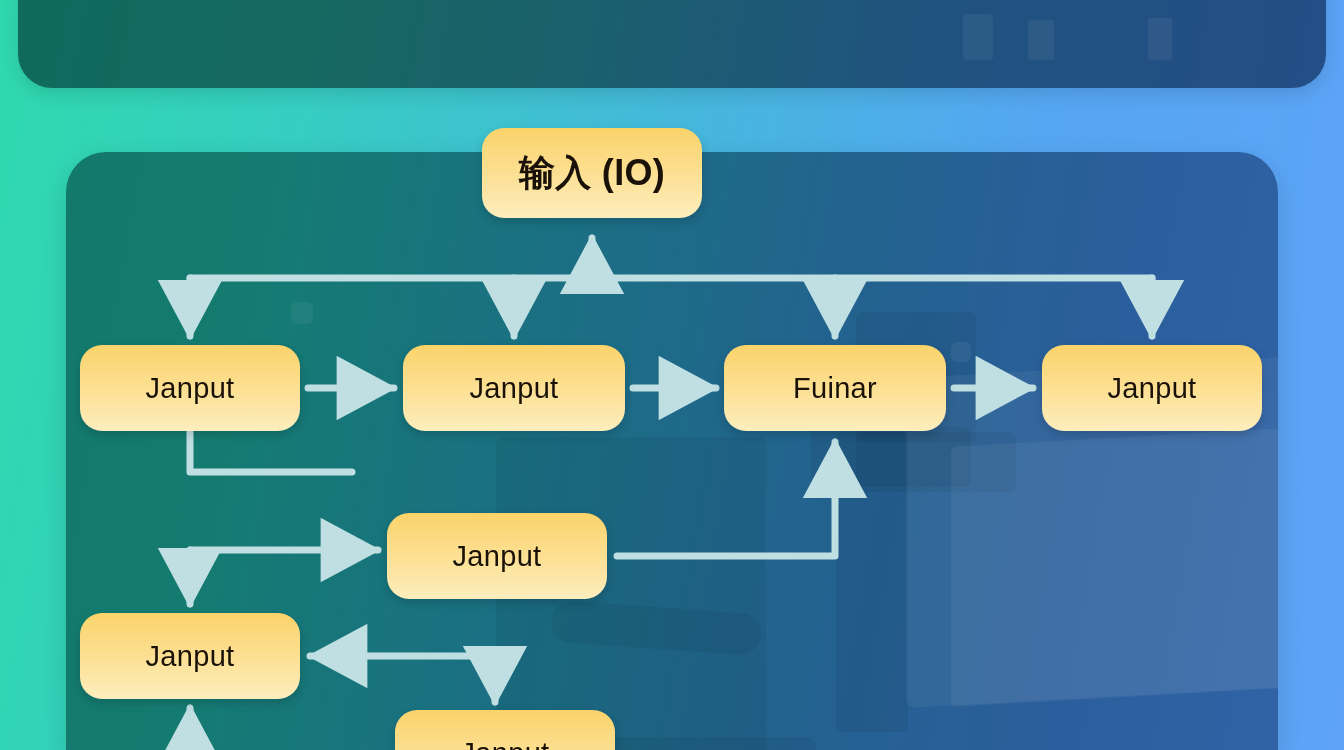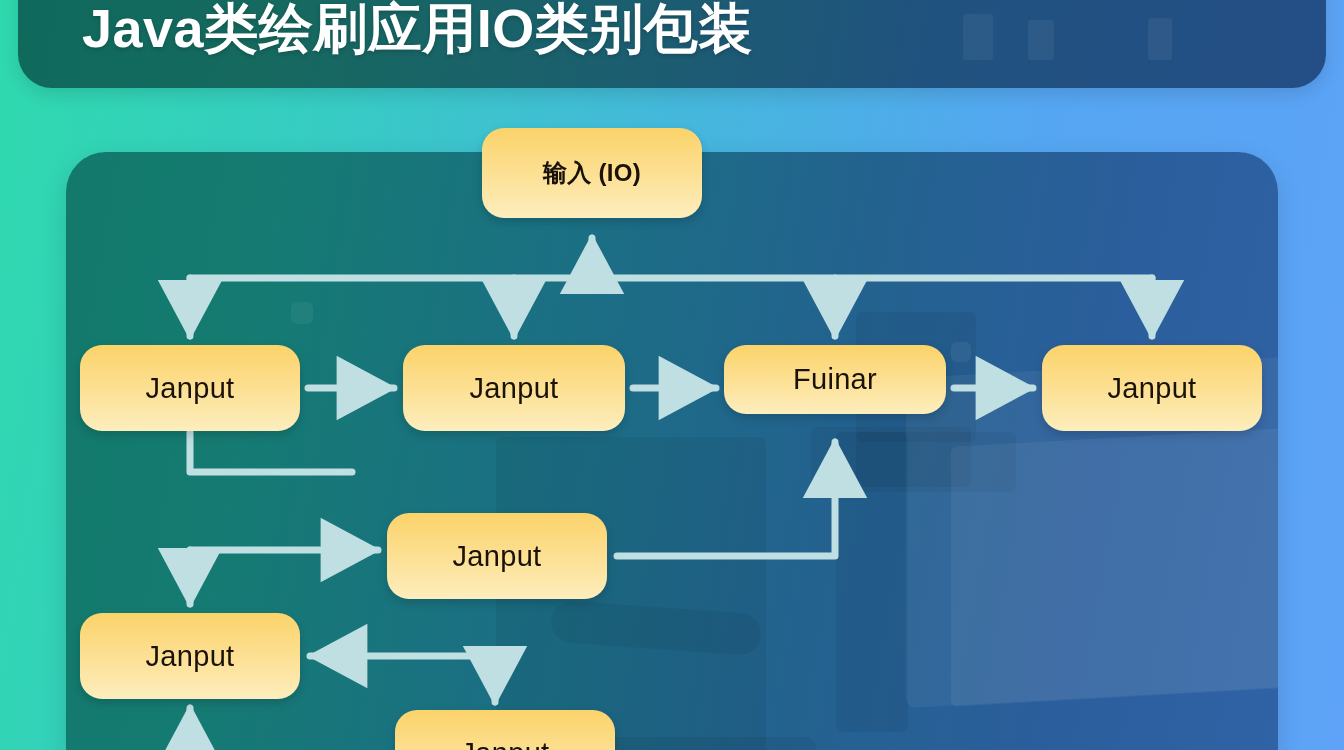--- a/index.html
+++ b/index.html
@@ -88,32 +88,31 @@
     justify-content: center;
     border-radius: 22px;
     background: linear-gradient(180deg, #FBD36A 0%, #FCDE8E 45%, #FDEEBE 100%);
     color: #1A1208;
     font-size: 29px;
     font-weight: 400;
     letter-spacing: 0.3px;
     box-shadow: 0 4px 10px rgba(0,0,0,0.16);
     white-space: nowrap;
   }
-  .node.cn { font-size: 24px; font-weight: 700; }
+  .node.cn { font-size: 36px; font-weight: 700; }
 </style>
 </head>
 <body>
 
 <div id="stage">
 
   <div id="header-bar">
     <div class="hdr-tile" style="left:945px; top:76px; width:30px; height:46px;"></div>
     <div class="hdr-tile" style="left:1010px; top:82px; width:26px; height:40px;"></div>
     <div class="hdr-tile" style="left:1130px; top:80px; width:24px; height:42px;"></div>
-    <div id="header-title">Java类绘刷应用IO类别包装</div>
   </div>
 
   <div id="diagram-card">
 
     <div class="wm dark r6" style="left:790px;  top:160px; width:120px; height:130px;"></div>
     <div class="wm dark r6" style="left:745px;  top:275px; width:160px; height:60px;"></div>
     <div class="wm dark r6" style="left:790px;  top:280px; width:160px; height:60px;"></div>
     <div class="wm dark r6" style="left:430px;  top:285px; width:270px; height:320px;"></div>
     <div class="wm r10" style="left:840px;  top:215px; width:400px; height:330px; transform:skewY(-3.2deg);"></div>
     <div class="wm r6" style="left:885px;  top:285px; width:350px; height:260px; transform:skewY(-3.2deg);"></div>
@@ -167,19 +166,19 @@
       <path d="M495,656 L495,702" marker-end="url(#ah-down)"></path>
 
       <path d="M190,750 L190,708" marker-end="url(#ah-up)"></path>
 
     </g>
   </svg>
 
   <div class="node cn" style="left:482px; top:128px; width:220px; height:90px;">输入 (IO)</div>
   <div class="node" style="left:80px;  top:345px; width:220px; height:86px;">Janput</div>
   <div class="node" style="left:403px; top:345px; width:222px; height:86px;">Janput</div>
-  <div class="node" style="left:724px; top:345px; width:222px; height:69px;">Fuinar</div>
+  <div class="node" style="left:724px; top:345px; width:222px; height:86px;">Fuinar</div>
   <div class="node" style="left:1042px;top:345px; width:220px; height:86px;">Janput</div>
   <div class="node" style="left:387px; top:513px; width:220px; height:86px;">Janput</div>
   <div class="node" style="left:80px;  top:613px; width:220px; height:86px;">Janput</div>
   <div class="node" style="left:395px; top:710px; width:220px; height:86px;">Janput</div>
 
 </div>
 
 </body></html>

